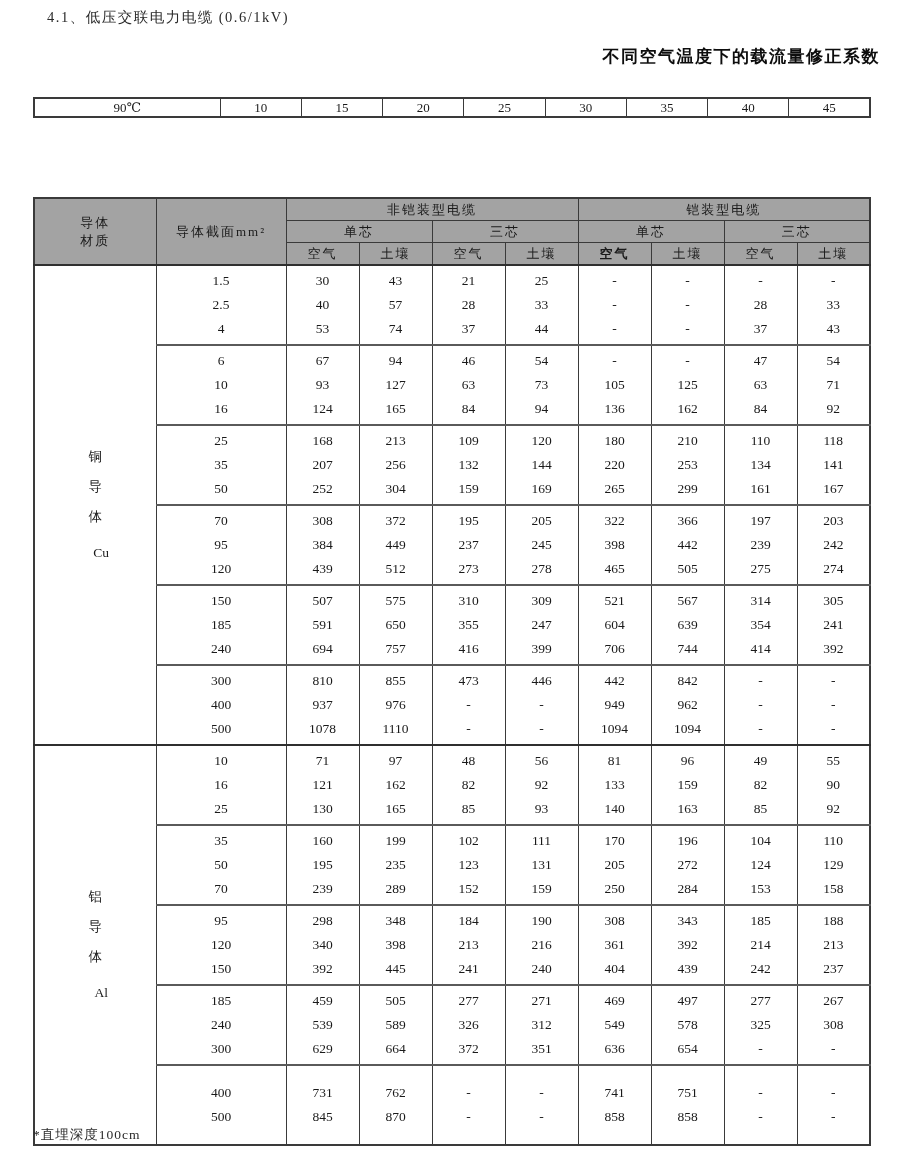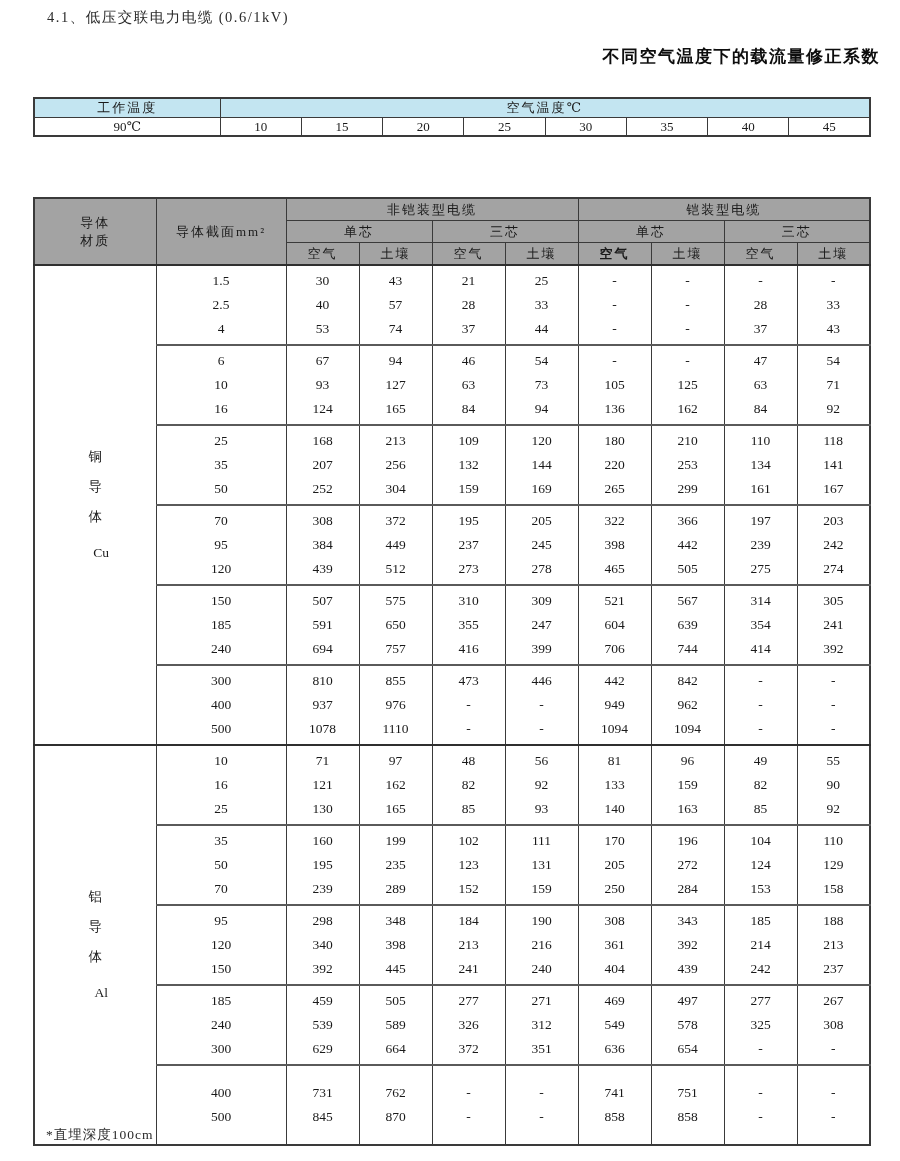--- a/index.html
+++ b/index.html
@@ -42,21 +42,21 @@
     border:1px solid #3a3a3a; text-align:center; vertical-align:middle;
     font-size:13.5px; padding:3px 0;
   }
   .capacity-table td div { line-height:24px; }
   .capacity-table tr.group-row { border-top:2px solid #5a5a5a; }
   .capacity-table tr.section-start { border-top:2px solid #2f2f2f; }
   .capacity-table tr.two-line td { padding:15px 0; }
   .capacity-table td.material-cell div { line-height:30px; letter-spacing:0; }
   .capacity-table td.material-cell div.latin { margin-top:6px;padding-left:12px; }
   .footnote {
-    position:absolute; left:46px; top:1126px;
+    position:absolute; left:33px; top:1126px;
     font-size:13.5px; letter-spacing:1px; color:#2a2a2a;
   }
 </style>
 </head>
 <body>
 
 <div class="page-title">4.1、低压交联电力电缆 (0.6/1kV)</div>
 <div class="subtitle">不同空气温度下的载流量修正系数</div>
 
 <table class="correction-table">
@@ -65,24 +65,20 @@
     <col style="width:81.25px">
       <col style="width:81.25px">
       <col style="width:81.25px">
       <col style="width:81.25px">
     <col style="width:81.25px">
       <col style="width:81.25px">
       <col style="width:81.25px">
       <col style="width:81.25px">
   </colgroup>
   <tbody>
-    <tr>
-      <th class="hdr">工作温度</th>
-      <th class="hdr" colspan="8">空气温度℃</th>
-    </tr>
     <tr id="temp-row">
       <td>90℃</td>
     <td>10</td>
         <td>15</td>
         <td>20</td>
         <td>25</td>
         <td>30</td>
         <td>35</td>
         <td>40</td>
         <td>45</td>

